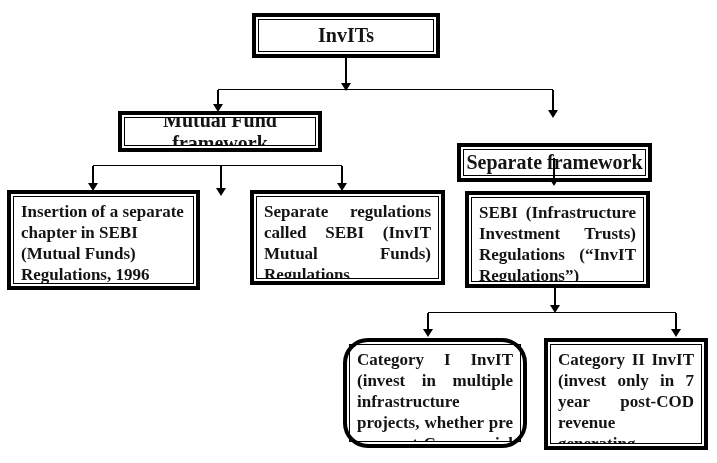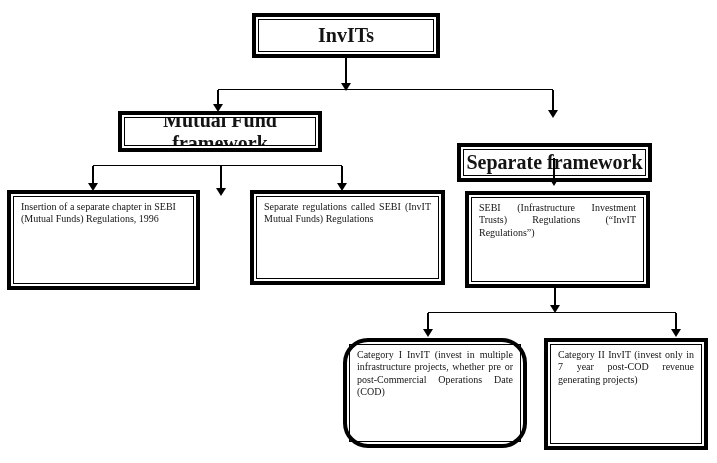--- a/index.html
+++ b/index.html
@@ -30,22 +30,23 @@
   .title-node .inner {
     display: flex;
     align-items: center;
     justify-content: center;
     font-weight: bold;
     font-size: 20px;
     padding: 0 2px;
     text-align: center;
   }
   .body-node .inner {
-    font-size: 10px;
+    font-size: 17px;
     line-height: 1.24;
+    font-weight: bold;
   }
   .just .inner { text-align: justify; }
 
   
   .v { position: absolute; width: 1.4px; background: #000; }
   .h { position: absolute; height: 1.4px; background: #000; }
   .ah {
     position: absolute;
     width: 0; height: 0;
     border-left: 5px solid transparent;

